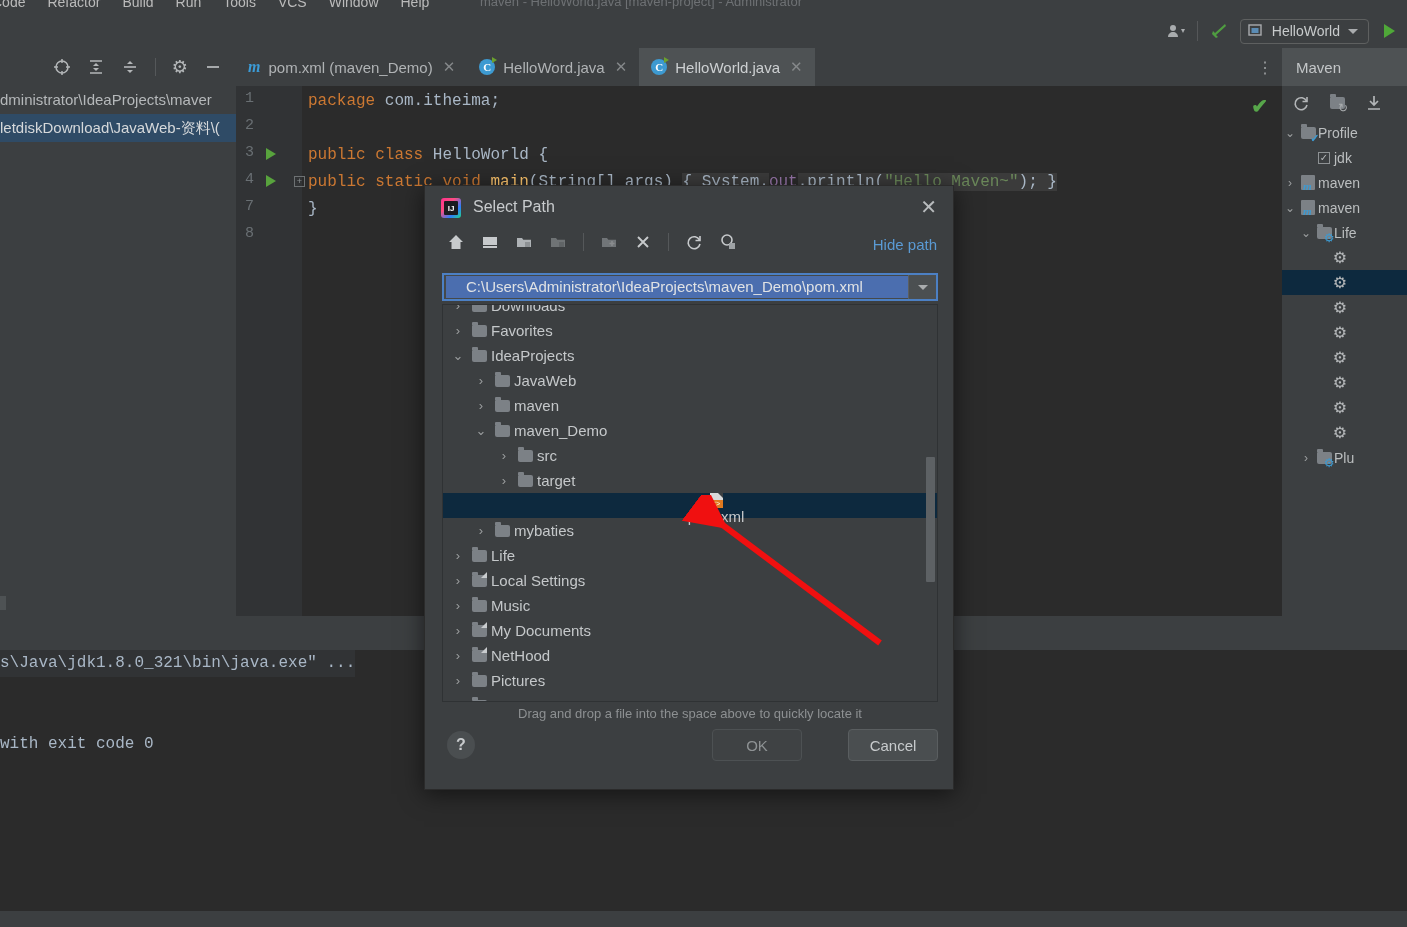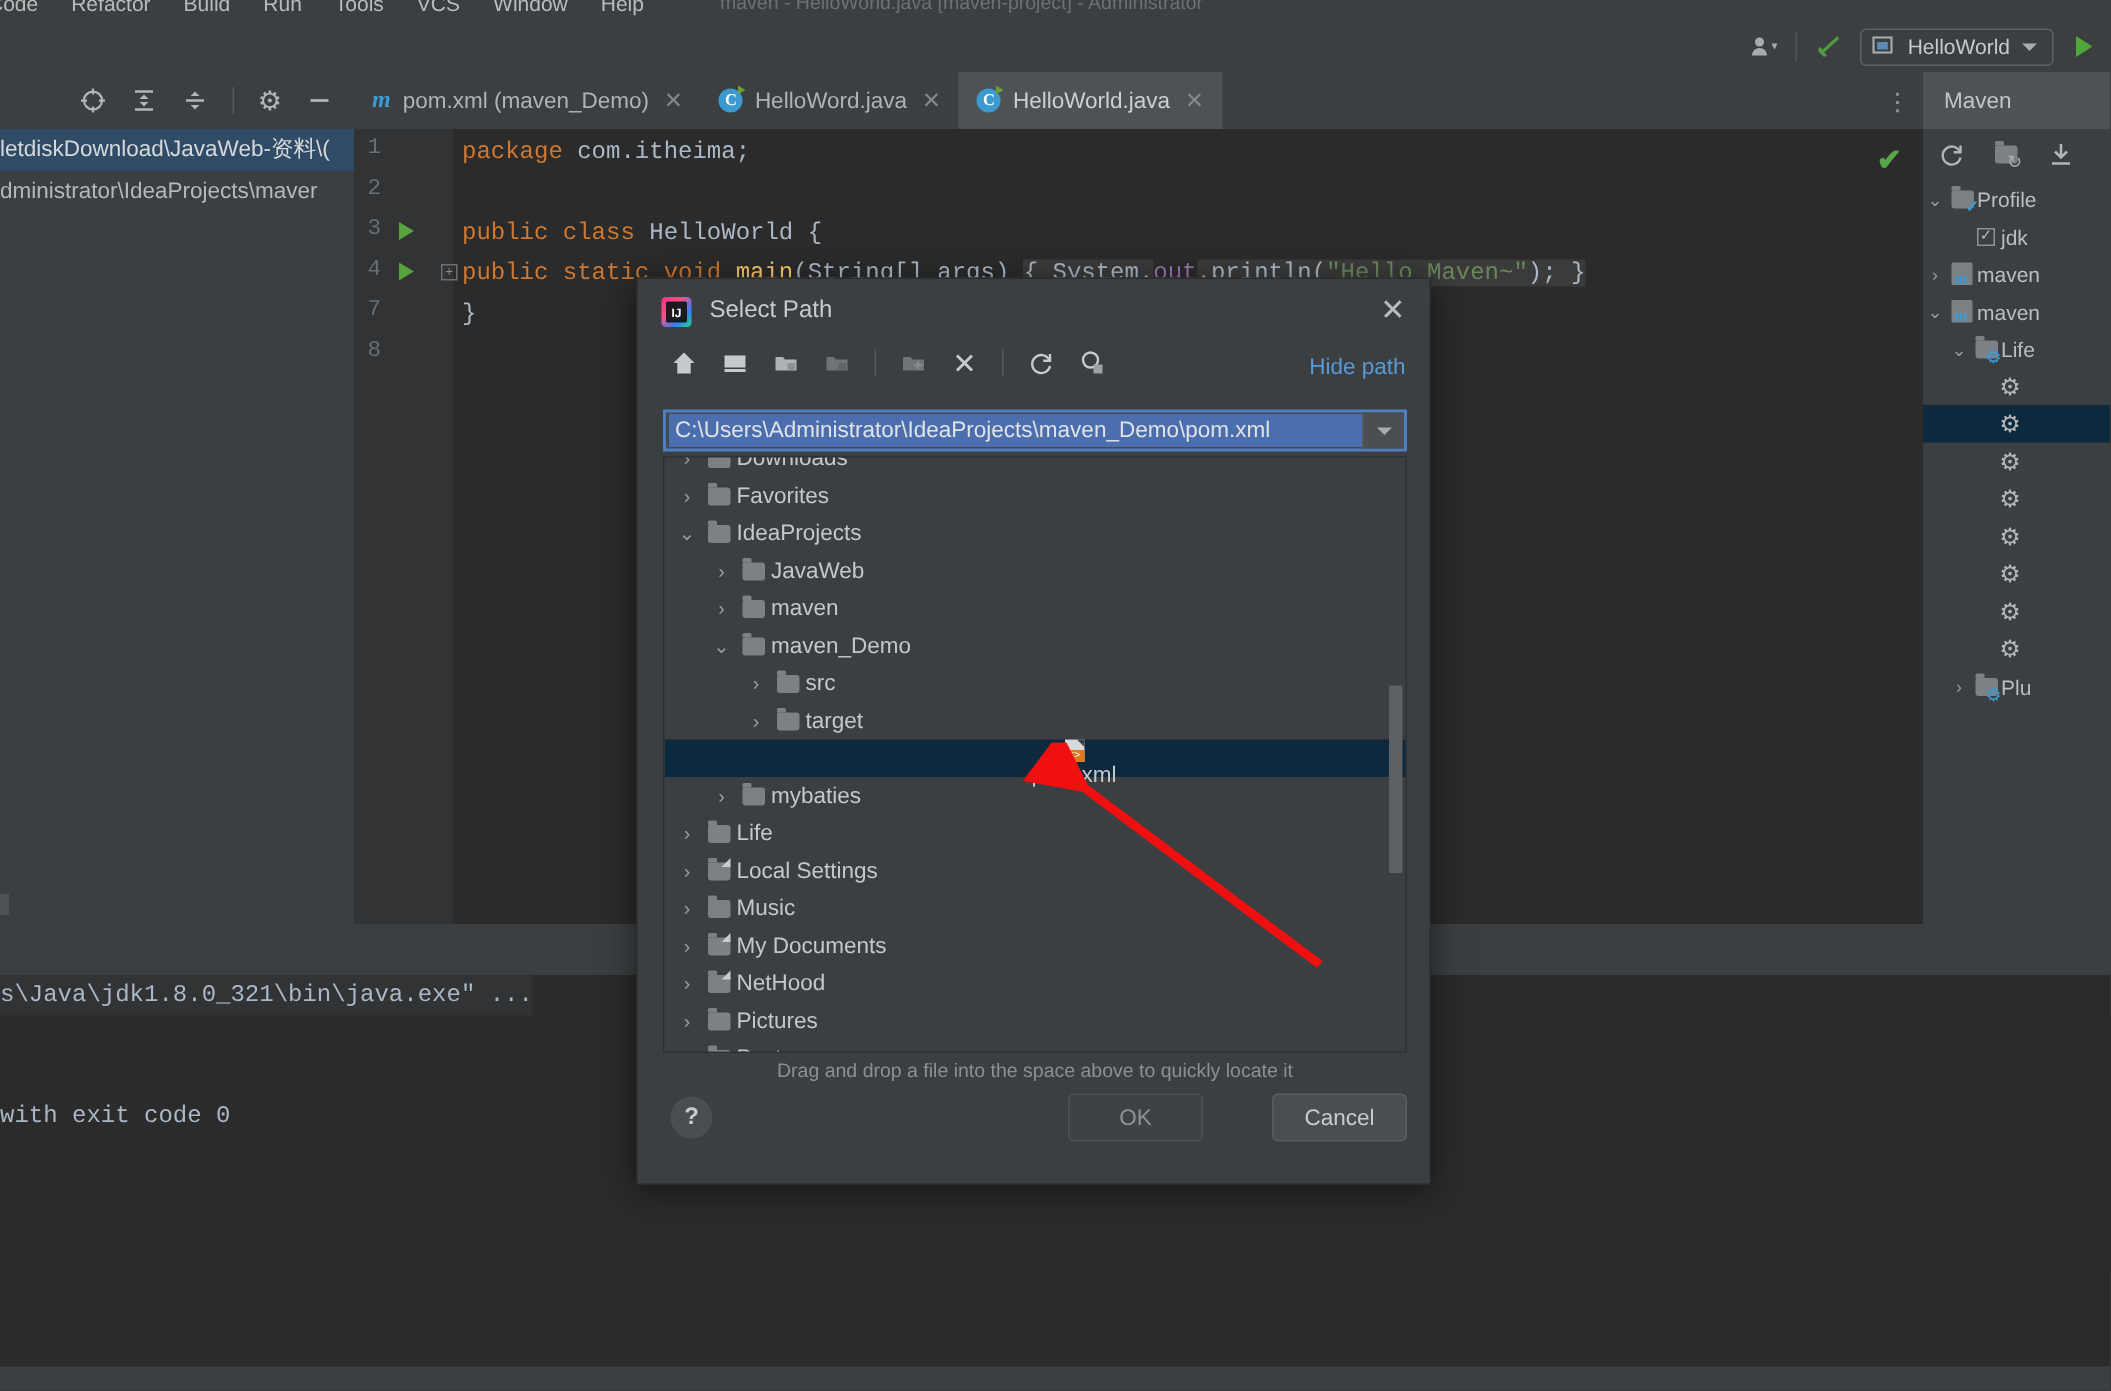--- a/index.html
+++ b/index.html
@@ -201,21 +201,21 @@
   .dlg-close { position: absolute; right: 16px; top: 11px; font-size: 20px; color: #b8bbbd; line-height: 20px; }
   .dlg-tb { position: relative; height: 34px; }
   .dlg-tb-icons { position: absolute; left: 22px; top: 3px; display: flex; align-items: center; gap: 16px; }
   .dlg-tb .sep { width: 1px; height: 18px; background: #55585a; }
   .hidepath { position: absolute; right: 16px; top: 6px; font-size: 15px; color: #5a9ad4; }
   .pathfield {
     position: absolute; left: 17px; top: 87px; width: 496px; height: 28px;
     background: #45494a; border: 2px solid #4c80c4; display: flex; align-items: center;
   }
   .pathtext {
-    flex: 1; height: 22px; margin-left: 2px; padding: 0 4px;
+    flex: 1; height: 22px; margin-left: 2px; padding: 0 20px;
     background: #4b6eaf; color: #e0e2e4; font-size: 15px; line-height: 22px;
     white-space: nowrap; overflow: hidden;
   }
   .pathdrop {
     width: 28px; height: 24px; background: #4b4f51; border-left: 1px solid #5b5f61;
     display: flex; align-items: center; justify-content: center;
   }
   .treebox {
     position: absolute; left: 17px; top: 118px; width: 496px; height: 398px;
     background: #3c3f41; border: 1px solid #2f3234; overflow: hidden;
@@ -332,22 +332,22 @@
     </div>
     <div class="icon-btn">
       <svg width="18" height="18" viewBox="0 0 18 18">
           <path d="M3 9h12" stroke="#b3b6b8" stroke-width="1.8"></path>
         </svg>
     </div>
   </div>
 
   <div class="leftpanel">
     <div class="recentlist" id="recent-list">
+        <div class="recent-row">dministrator\IdeaProjects\maver</div>
         <div class="recent-row sel">letdiskDownload\JavaWeb-资料\(</div>
-        <div class="recent-row">dministrator\IdeaProjects\maver</div>
       </div>
   </div>
   <div class="left-edge-bar"></div>
 
   <div class="tabbar" id="tab-bar">
     <div class="tab">
         <span class="tab-m">m</span>
         <span>pom.xml (maven_Demo)</span>
         <span class="close">✕</span>
       </div>

